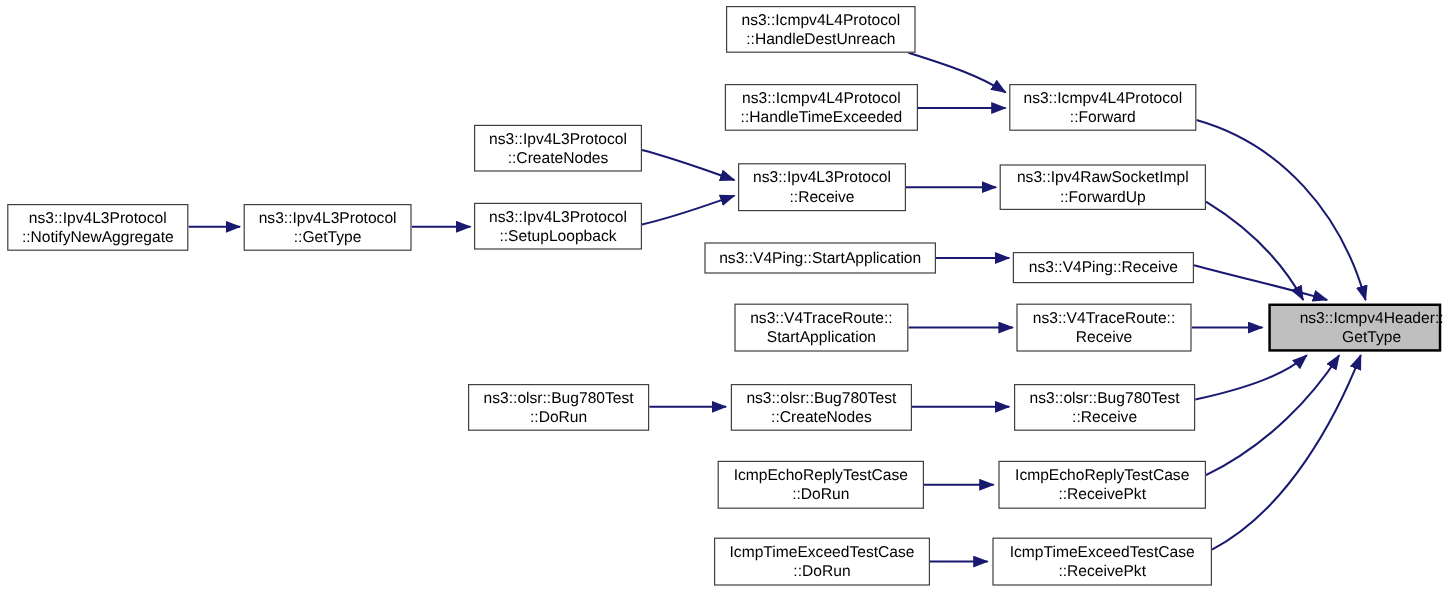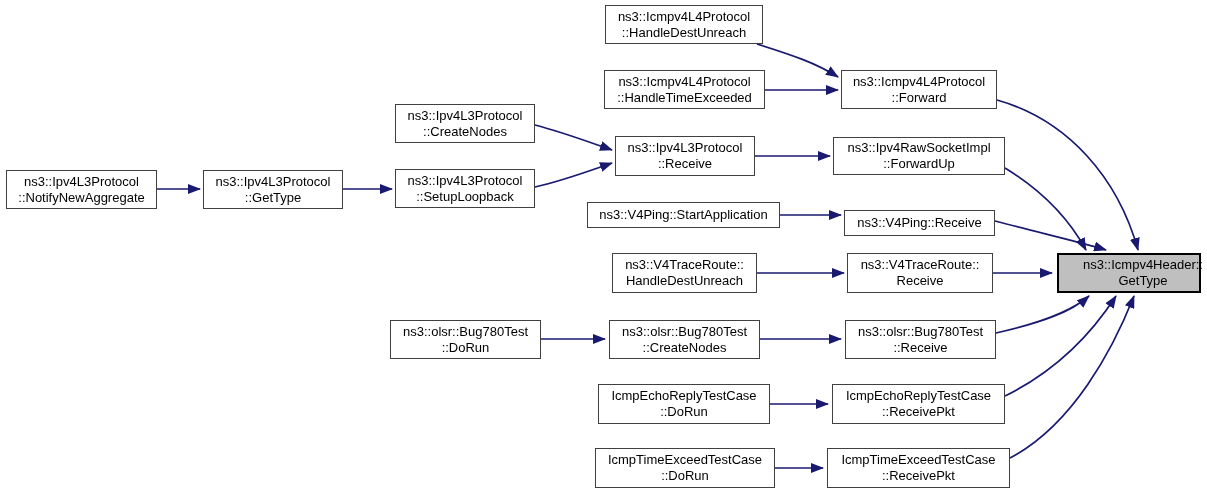--- a/index.html
+++ b/index.html
@@ -85,21 +85,21 @@
       <div class="line">::ForwardUp</div>
     </div>
     <div class="node" style="left: 587px; top: 202px; width: 193px; height: 26px; background: rgb(255, 255, 255); border: 1.5px solid rgb(64, 64, 64); color: rgb(0, 0, 0);">
       <div class="line">ns3::V4Ping::StartApplication</div>
     </div>
     <div class="node" style="left: 844px; top: 210px; width: 151px; height: 26px; background: rgb(255, 255, 255); border: 1.5px solid rgb(64, 64, 64); color: rgb(0, 0, 0);">
       <div class="line">ns3::V4Ping::Receive</div>
     </div>
     <div class="node" style="left: 612px; top: 253px; width: 145px; height: 40px; background: rgb(255, 255, 255); border: 1.5px solid rgb(64, 64, 64); color: rgb(0, 0, 0);">
       <div class="line">ns3::V4TraceRoute::</div>
-      <div class="line">HandleDestUnreach</div>
+      <div class="line">StartApplication</div>
     </div>
     <div class="node" style="left: 847px; top: 253px; width: 146px; height: 40px; background: rgb(255, 255, 255); border: 1.5px solid rgb(64, 64, 64); color: rgb(0, 0, 0);">
       <div class="line">ns3::V4TraceRoute::</div>
       <div class="line">Receive</div>
     </div>
     <div class="node" style="left: 390px; top: 320px; width: 151px; height: 39px; background: rgb(255, 255, 255); border: 1.5px solid rgb(64, 64, 64); color: rgb(0, 0, 0);">
       <div class="line">ns3::olsr::Bug780Test</div>
       <div class="line">::DoRun</div>
     </div>
     <div class="node" style="left: 609px; top: 320px; width: 151px; height: 39px; background: rgb(255, 255, 255); border: 1.5px solid rgb(64, 64, 64); color: rgb(0, 0, 0);">

